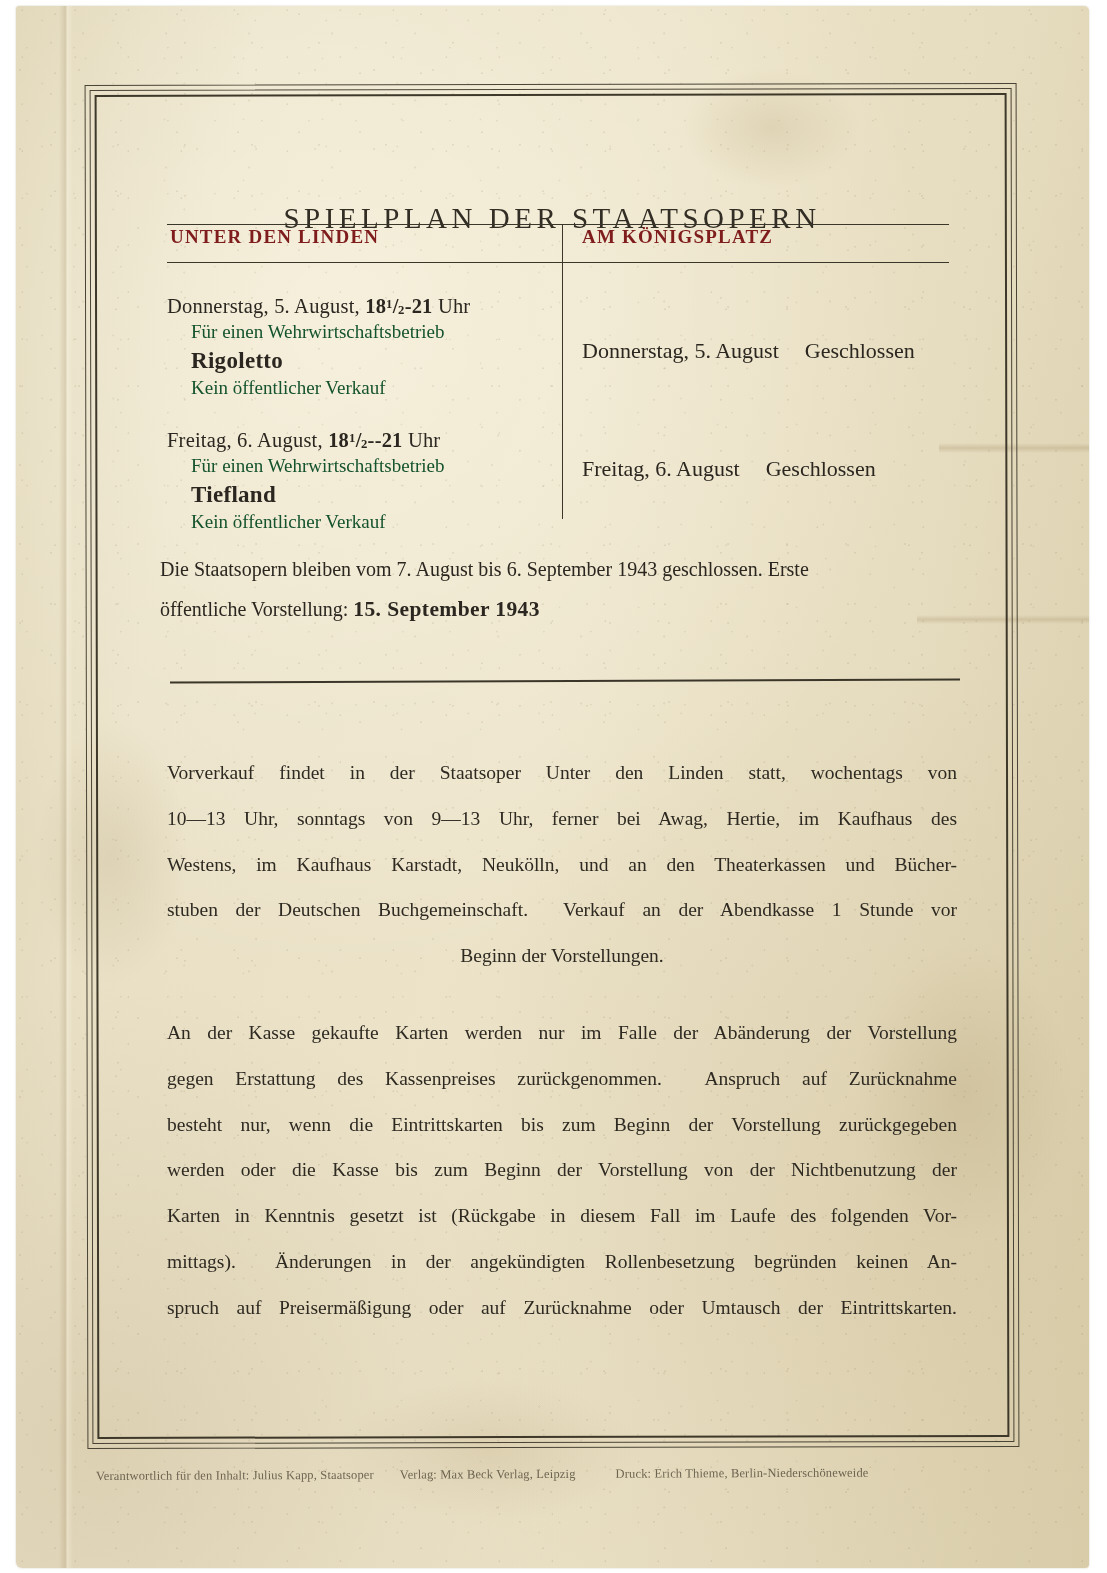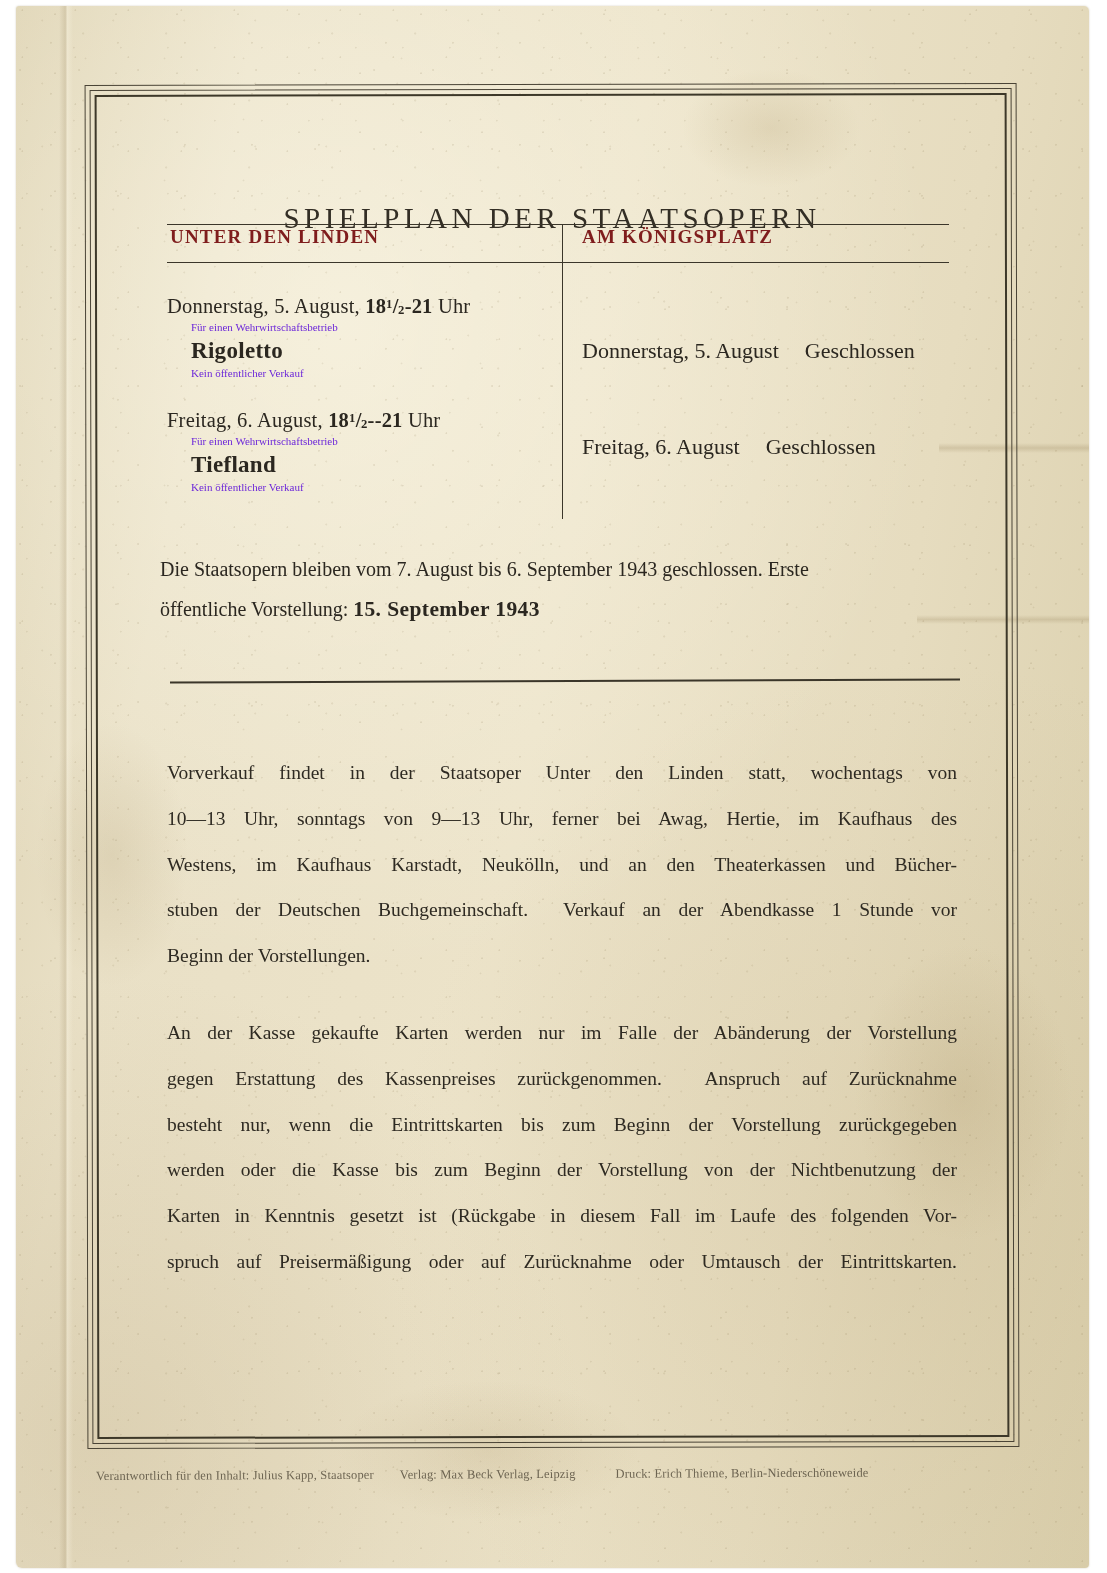--- a/index.html
+++ b/index.html
@@ -149,44 +149,44 @@
     vertical-align: 0.42em;
     font-weight: 700;
   }
   .perf-date sub {
     font-size: 0.62em;
     vertical-align: -0.06em;
     font-weight: 700;
   }
   .frac { font-weight: 700; letter-spacing: -0.3px; }
   .perf-note {
-    font-size: 11px;
+    font-size: 19px;
     margin-left: 24px;
     margin-top: 3px;
-    color: #6d28d9;
+    color: #14532d;
   }
   .perf-work {
     font-size: 23px;
     font-weight: 700;
     margin-left: 24px;
     margin-top: 5px;
     letter-spacing: 0.3px;
   }
 
   
   #right-column {
     position: absolute;
     left: 470px;
     top: 185px;
     width: 370px;
     font-size: 22px;
   }
   .closed-row { white-space: nowrap; }
   #closed-row-1 { margin-top: 43px; }
-  #closed-row-2 { margin-top: 70px; }
+  #closed-row-2 { margin-top: 92px; }
   .closed-label { margin-left: 26px; }
 
   
   #closure-notice {
     position: absolute;
     left: 48px;
     top: 440px;
     width: 796px;
     text-align: left;
     font-size: 20px;
@@ -224,20 +224,21 @@
   #para-rueckgabe { top: 900px; }
   .body-para > span { display: block; }
   .just-line {
     display: block;
     text-align: justify;
     text-align-last: justify;
     white-space: pre-wrap;
   }
   .center-line {
     display: block;
+    text-align: center;
   }
 
   
   #footer-imprint {
     position: absolute;
     left: 96px;
     top: 1467px;
     width: 920px;
     font-size: 12.5px;
     color: #5c5443;
@@ -330,20 +331,21 @@
     <span class="just-line">stuben der Deutschen Buchgemeinschaft.  Verkauf an der Abendkasse 1 Stunde vor</span>
     <span class="center-line">Beginn der Vorstellungen.</span>
   </div>
 
   <div class="body-para" id="para-rueckgabe">
     <span class="just-line">An der Kasse gekaufte Karten werden nur im Falle der Abänderung der Vorstellung</span>
     <span class="just-line">gegen Erstattung des Kassenpreises zurückgenommen.  Anspruch auf Zurücknahme</span>
     <span class="just-line">besteht nur, wenn die Eintrittskarten bis zum Beginn der Vorstellung zurückgegeben</span>
     <span class="just-line">werden oder die Kasse bis zum Beginn der Vorstellung von der Nichtbenutzung der</span>
     <span class="just-line">Karten in Kenntnis gesetzt ist (Rückgabe in diesem Fall im Laufe des folgenden Vor-</span>
+    <span class="just-line">mittags).  Änderungen in der angekündigten Rollenbesetzung begründen keinen An-</span>
     <span class="just-line">spruch auf Preisermäßigung oder auf Zurücknahme oder Umtausch der Eintrittskarten.</span>
   </div>
 
 </div>
 
 <div id="footer-imprint">
   <span>Verantwortlich für den Inhalt: Julius Kapp, Staatsoper</span><span class="sep"></span><span>Verlag: Max Beck Verlag, Leipzig</span><span class="sep-wide"></span><span>Druck: Erich Thieme, Berlin-Niederschöneweide</span>
 </div>
 
 </body></html>

